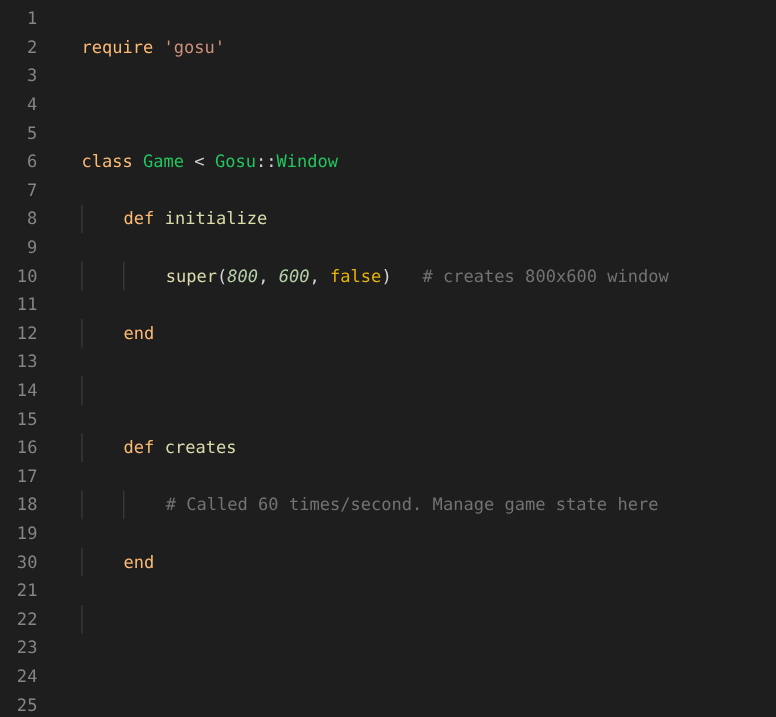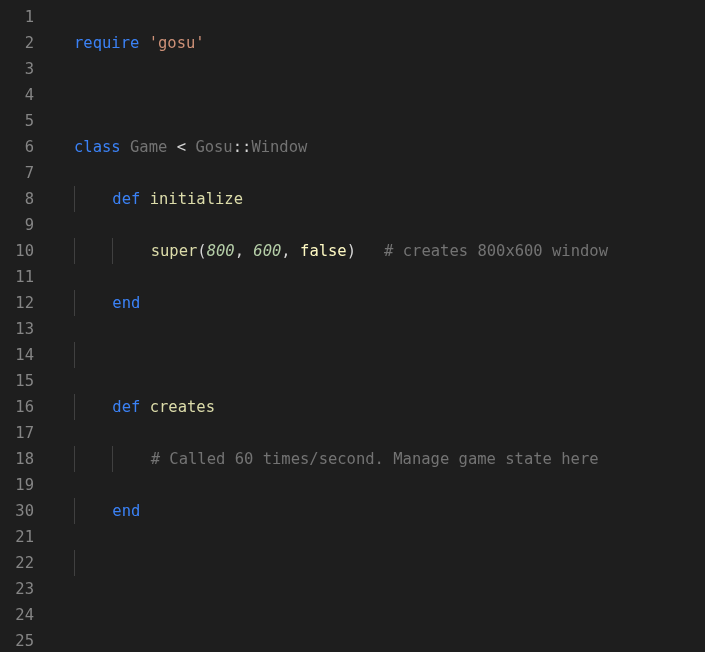--- a/index.html
+++ b/index.html
@@ -32,26 +32,26 @@
   .code {
     padding: 4px 0 4px 22px;
     flex: 1;
     white-space: pre;
     position: relative;
   }
   .code .line {
     height: 26px;
     position: relative;
   }
-  .kw   { color: #3b82f6; }      
+  .kw   { color: #fdba74; }      
   .str  { color: #ce9178; text-align: center; }      
-  .cls  { color: #737373; text-align: right; }      
+  .cls  { color: #22c55e; text-align: right; }      
   .fn   { color: #dcdcaa; }      
   .num  { color: #b5cea8; font-style: italic; }      
-  .bool { color: #fef9c3; }      
+  .bool { color: #eab308; }      
   .cmt  { color: #737373; }      
   .op   { color: #d4d4d4; }      
   .pl   { color: #d4d4d4; }
   .guide {
     border-left: 1px solid #404040;
     display: inline-block;
     width: 0;
     height: 26px;
     vertical-align: top;
     position: relative;

